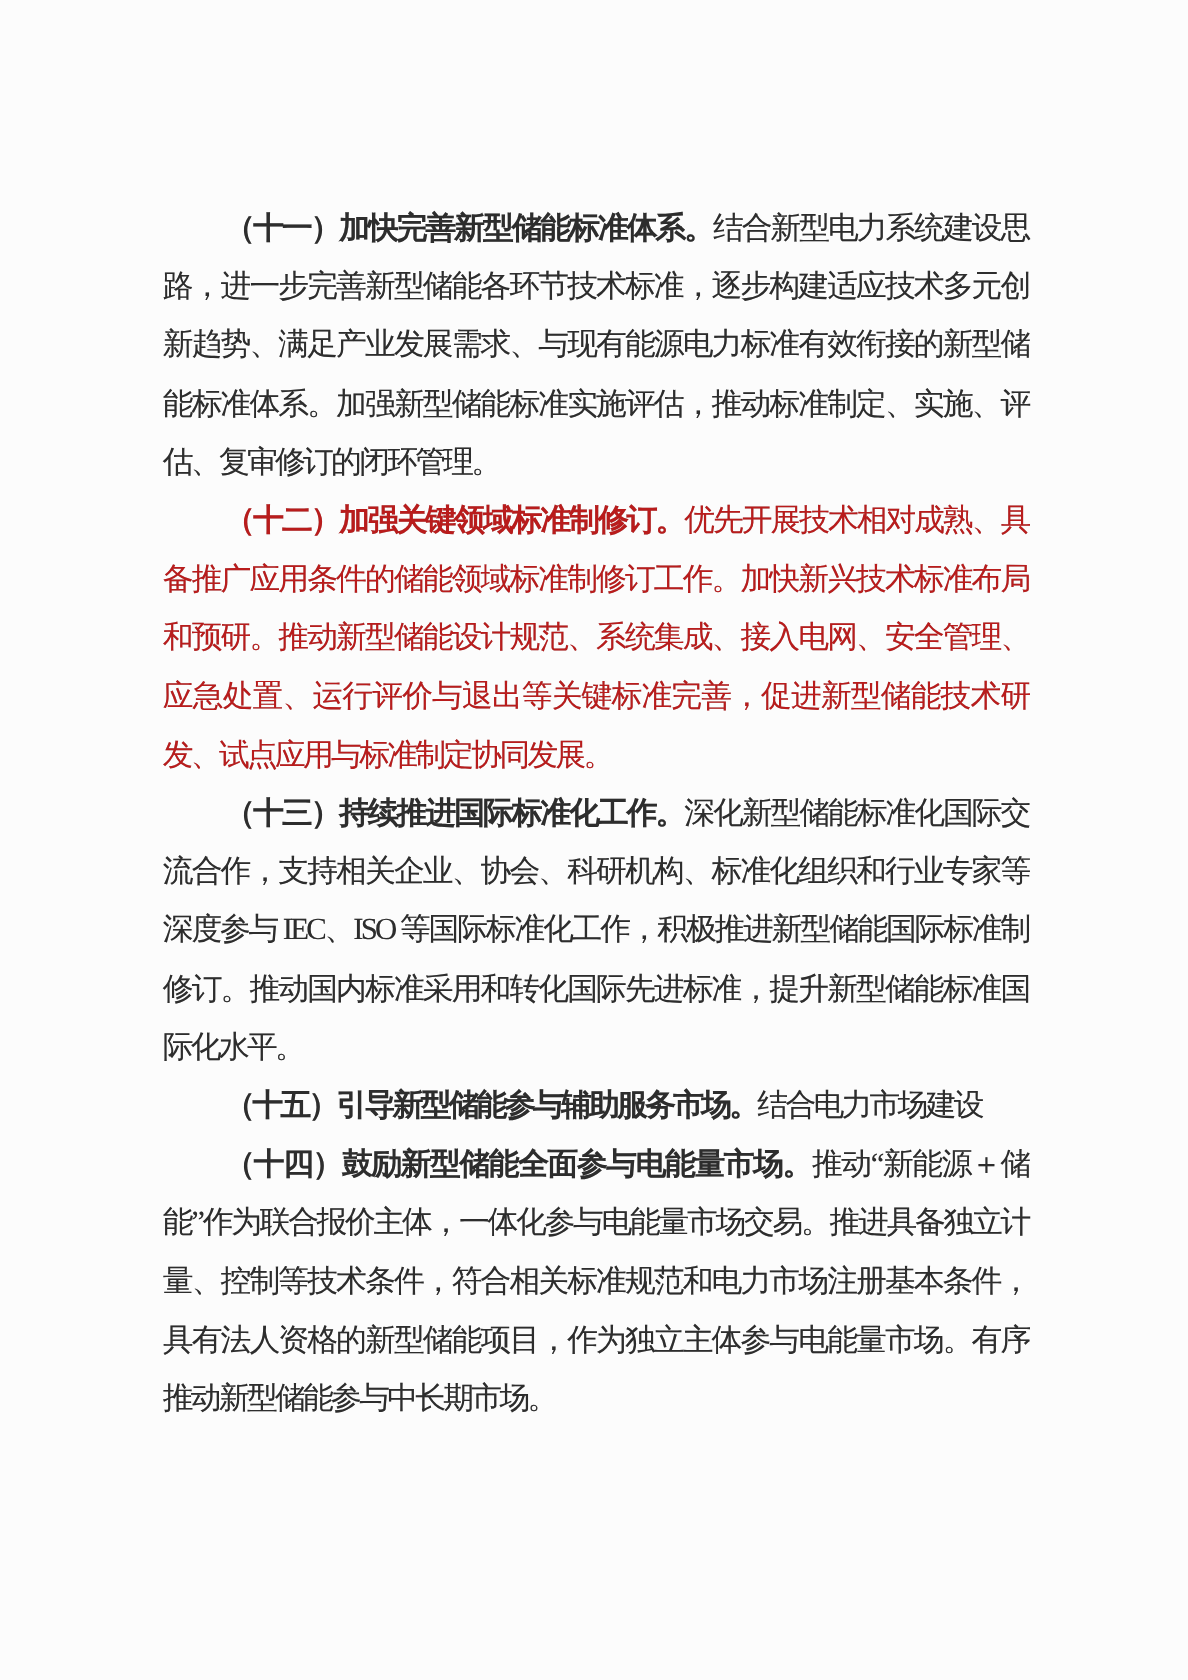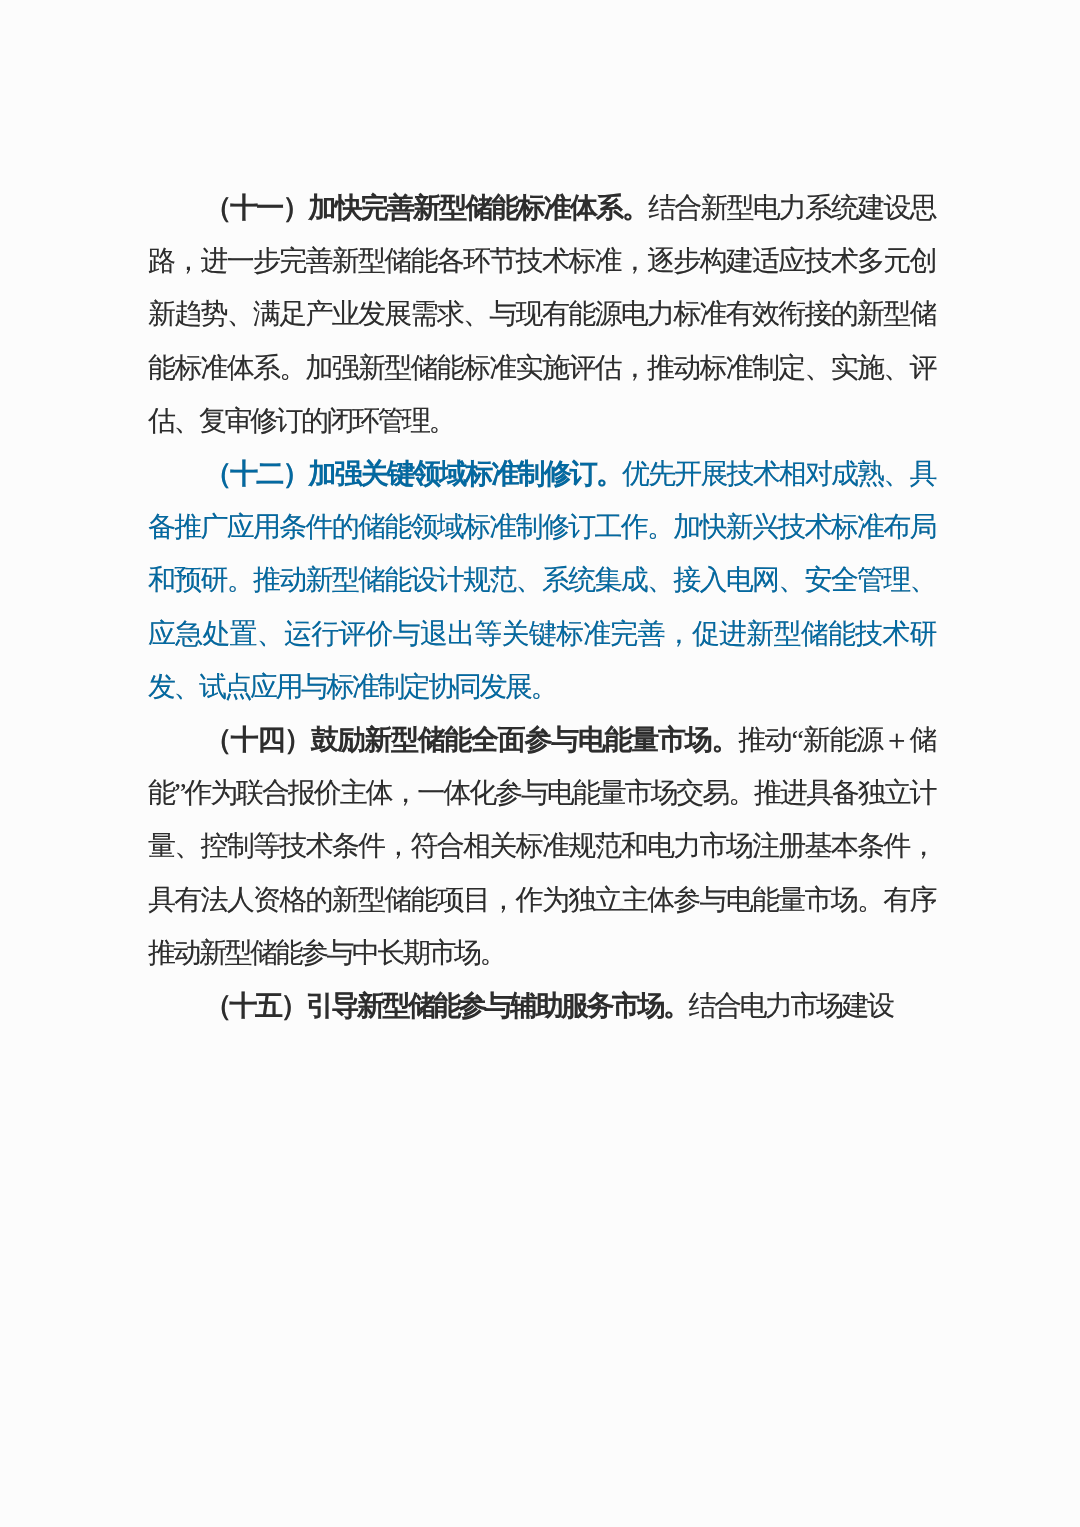--- a/index.html
+++ b/index.html
@@ -43,21 +43,22 @@
     letter-spacing: -1px;
   }
 </style>
 </head>
 <body style="background: rgb(252, 252, 252);">
 
 <div class="page">
 
   <p class="para" style="color: rgb(45, 45, 45);"><span class="lead">（十一）加快完善新型储能标准体系。</span><span>结合新型电力系统建设思路，进一步完善新型储能各环节技术标准，逐步构建适应技术多元创新趋势、满足产业发展需求、与现有能源电力标准有效衔接的新型储能标准体系。加强新型储能标准实施评估，推动标准制定、实施、评估、复审修订的闭环管理。</span></p>
 
-  <p class="para" style="color: #0369a1;"><span class="lead">（十二）加强关键领域标准制修订。</span><span>优先开展技术相对成熟、具备推广应用条件的储能领域标准制修订工作。加快新兴技术标准布局和预研。推动新型储能设计规范、系统集成、接入电网、安全管理、应急处置、运行评价与退出等关键标准完善，促进新型储能技术研发、试点应用与标准制定协同发展。</span></p>
+  <p class="para" style="color: #b91c1c;"><span class="lead">（十二）加强关键领域标准制修订。</span><span>优先开展技术相对成熟、具备推广应用条件的储能领域标准制修订工作。加快新兴技术标准布局和预研。推动新型储能设计规范、系统集成、接入电网、安全管理、应急处置、运行评价与退出等关键标准完善，促进新型储能技术研发、试点应用与标准制定协同发展。</span></p>
+
+  <p class="para" style="color: rgb(45, 45, 45);"><span class="lead">（十三）持续推进国际标准化工作。</span><span>深化新型储能标准化国际交流合作，支持相关企业、协会、科研机构、标准化组织和行业专家等深度参与 IEC、ISO 等国际标准化工作，积极推进新型储能国际标准制修订。推动国内标准采用和转化国际先进标准，提升新型储能标准国际化水平。</span></p>
 
 
+  <p class="para" style="color: rgb(45, 45, 45);"><span class="lead">（十五）引导新型储能参与辅助服务市场。</span><span>结合电力市场建设</span></p>
 
   <p class="para" style="color: rgb(45, 45, 45);"><span class="lead">（十四）鼓励新型储能全面参与电能量市场。</span><span>推动“新能源＋储能”作为联合报价主体，一体化参与电能量市场交易。推进具备独立计量、控制等技术条件，符合相关标准规范和电力市场注册基本条件，具有法人资格的新型储能项目，作为独立主体参与电能量市场。有序推动新型储能参与中长期市场。</span></p>
-
-  <p class="para" style="color: rgb(45, 45, 45);"><span class="lead">（十五）引导新型储能参与辅助服务市场。</span><span>结合电力市场建设</span></p>
 
 </div>
 
 </body></html>

